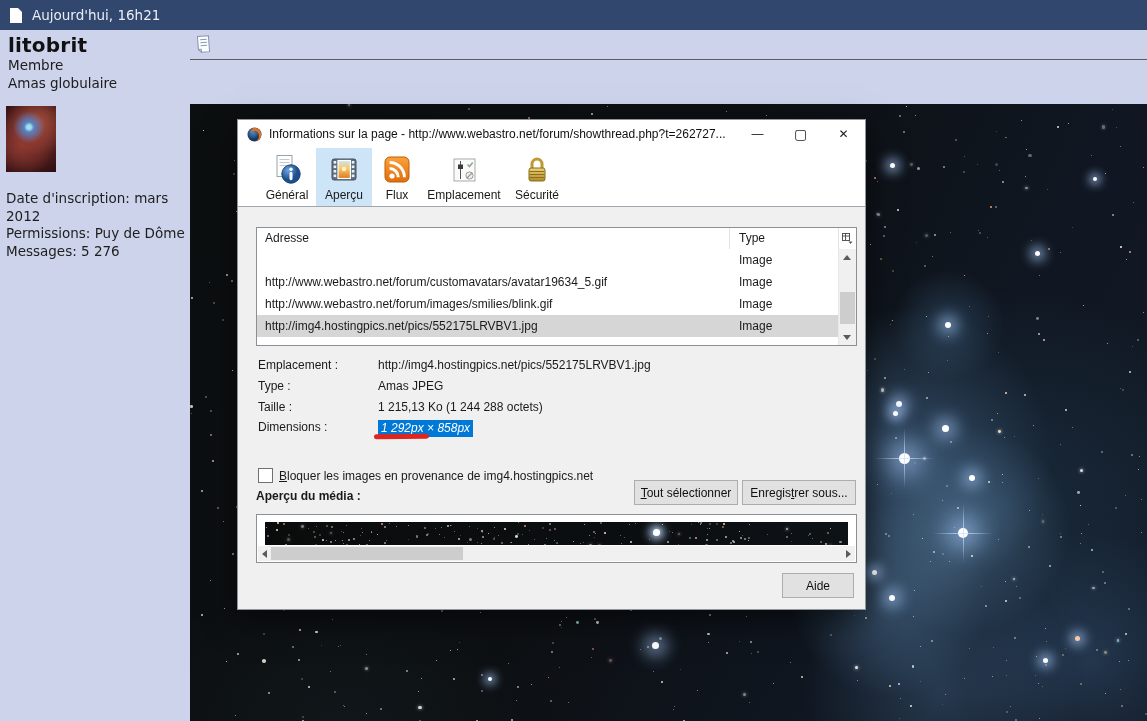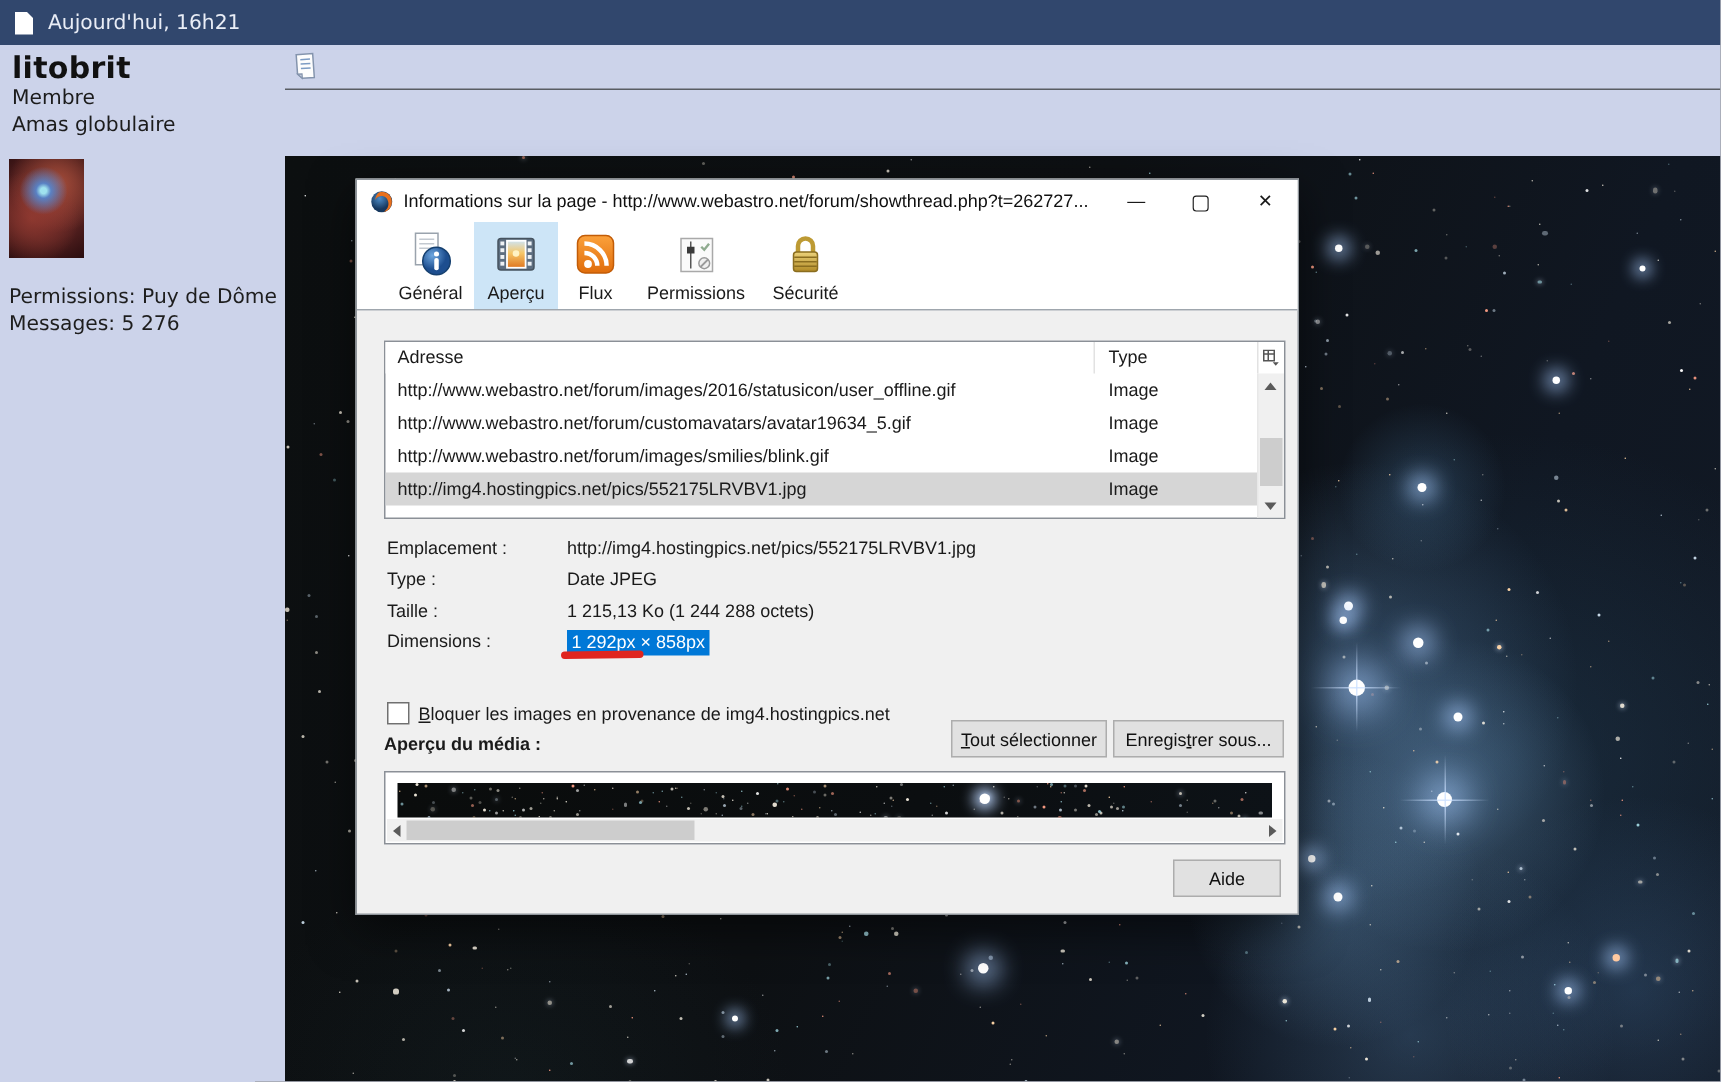--- a/index.html
+++ b/index.html
@@ -78,21 +78,21 @@
   .sarrow{position:absolute;left:0;width:16px;height:16px;display:flex;align-items:center;justify-content:center;}
   .tri-up{width:0;height:0;border-left:4px solid transparent;border-right:4px solid transparent;border-bottom:5px solid #5a5a5a;}
   .tri-dn{width:0;height:0;border-left:4px solid transparent;border-right:4px solid transparent;border-top:5px solid #5a5a5a;}
   .tri-l{width:0;height:0;border-top:4px solid transparent;border-bottom:4px solid transparent;border-right:5px solid #5a5a5a;}
   .tri-r{width:0;height:0;border-top:4px solid transparent;border-bottom:4px solid transparent;border-left:5px solid #5a5a5a;}
 
   
   .drow{position:absolute;left:0;right:0;height:16px;}
   .dlabel{position:absolute;left:20px;}
   .dvalue{position:absolute;left:140px;white-space:nowrap;}
-  .hl{background:#0078d7;color:#fff;padding:1px 3px 2px 3px;}
+  .hl{background:#0078d7;color:#fff;padding:1px 3px 2px 3px;font-style:italic;}
   .redline{position:absolute;left:136px;top:314px;width:55px;height:4.5px;background:#e0251f;
            border-radius:3px;transform:rotate(-.8deg);}
 
   
   .chkrow{position:absolute;left:20px;top:348px;display:flex;align-items:center;}
   .chk{width:13px;height:13px;background:#fff;border:1px solid #707070;margin-right:6px;flex:none;}
   .ak{text-decoration:underline;}
   .apercu{position:absolute;left:18px;top:369px;font-weight:bold;}
   .btn{position:absolute;height:25px;background:#e1e1e1;border:1px solid #adadad;box-sizing:border-box;
        display:flex;align-items:center;justify-content:center;font-size:12px;color:#101010;cursor:default;}
@@ -120,20 +120,21 @@
     </svg>
     <span>Aujourd'hui, 16h21</span>
   </div>
 
   <div class="sidebar">
     <div class="username">litobrit</div>
     <div class="role">Membre</div>
     <div class="rank">Amas globulaire</div>
     <div class="avatar"></div>
     <div class="side-info">
+      <div>Date d'inscription: mars 2012</div>
       <div>Permissions: Puy de Dôme</div>
       <div>Messages: 5 276</div>
     </div>
   </div>
 
   <div class="posthead">
     <svg class="post-icon" width="16" height="20" viewBox="0 0 16 20">
       <path d="M2 2 h11 v16 h-8 l-3 -3 z" fill="#fdfdfd" stroke="#8494ad" stroke-width="1"></path>
       <path d="M2 15 l3 0 0 3 z" fill="#c6cede" stroke="#8494ad" stroke-width=".8"></path>
       <line x1="4.5" y1="5.5" x2="11" y2="5.5" stroke="#7d9cc4" stroke-width="1"></line>
@@ -938,21 +939,21 @@
       </div>
       <div class="tab t-perm">
         <svg width="30" height="32" viewBox="0 0 30 32">
           <rect x="5" y="5" width="21" height="22" fill="#fafafa" stroke="#a9a9a9"></rect>
           <line x1="11.5" y1="7" x2="11.5" y2="25" stroke="#555"></line>
           <rect x="9" y="10.5" width="5" height="4.5" fill="#3a3a3a"></rect>
           <path d="M18.5 10.5 l2 2 3.2 -4" stroke="#8fab8f" stroke-width="1.6" fill="none"></path>
           <circle cx="20.5" cy="21.5" r="3.6" fill="#efefef" stroke="#9a9a9a"></circle>
           <line x1="18" y1="24" x2="23" y2="19" stroke="#9a9a9a" stroke-width="1.2"></line>
         </svg>
-        <span>Permissions</span>
+        <span>Emplacement</span>
       </div>
       <div class="tab t-secu">
         <svg width="30" height="32" viewBox="0 0 30 32">
           <path d="M10 15 v-5 a5 5 0 0 1 10 0 v5" stroke="#bd9a33" stroke-width="3" fill="none"></path>
           <defs>
               <linearGradient id="gold" x1="0" y1="0" x2="0" y2="1">
                 <stop offset="0%" stop-color="#ecd27a"></stop>
                 <stop offset="100%" stop-color="#b08a26"></stop>
               </linearGradient>
             </defs>
@@ -974,21 +975,20 @@
           <svg width="11" height="11" viewBox="0 0 11 11">
             <rect x="0.5" y="0.5" width="7" height="7" fill="#fff" stroke="#555"></rect>
             <line x1="0.5" y1="3" x2="7.5" y2="3" stroke="#555"></line>
             <line x1="3.5" y1="0.5" x2="3.5" y2="7.5" stroke="#555"></line>
             <path d="M6.5 8.5 h4 l-2 2.4 z" fill="#555"></path>
           </svg>
         </div>
       </div>
       <div class="tbody">
         <div class="trow">
-          <span class="c-addr">http://www.webastro.net/forum/images/2016/statusicon/user_offline.gif</span>
           <span class="c-type">Image</span>
         </div>
         <div class="trow">
           <span class="c-addr">http://www.webastro.net/forum/customavatars/avatar19634_5.gif</span>
           <span class="c-type">Image</span>
         </div>
         <div class="trow">
           <span class="c-addr">http://www.webastro.net/forum/images/smilies/blink.gif</span>
           <span class="c-type">Image</span>
         </div>
@@ -1007,21 +1007,21 @@
           </div>
       </div>
     </div>
 
     <div class="drow" style="top:238px;">
       <span class="dlabel">Emplacement :</span>
       <span class="dvalue">http://img4.hostingpics.net/pics/552175LRVBV1.jpg</span>
     </div>
     <div class="drow" style="top:259px;">
       <span class="dlabel">Type :</span>
-      <span class="dvalue">Date JPEG</span>
+      <span class="dvalue">Amas JPEG</span>
     </div>
     <div class="drow" style="top:280px;">
       <span class="dlabel">Taille :</span>
       <span class="dvalue">1 215,13 Ko (1 244 288 octets)</span>
     </div>
     <div class="drow" style="top:300px;">
       <span class="dlabel">Dimensions :</span>
       <span class="dvalue hl">1 292px × 858px</span>
     </div>
     <div class="redline"></div>

